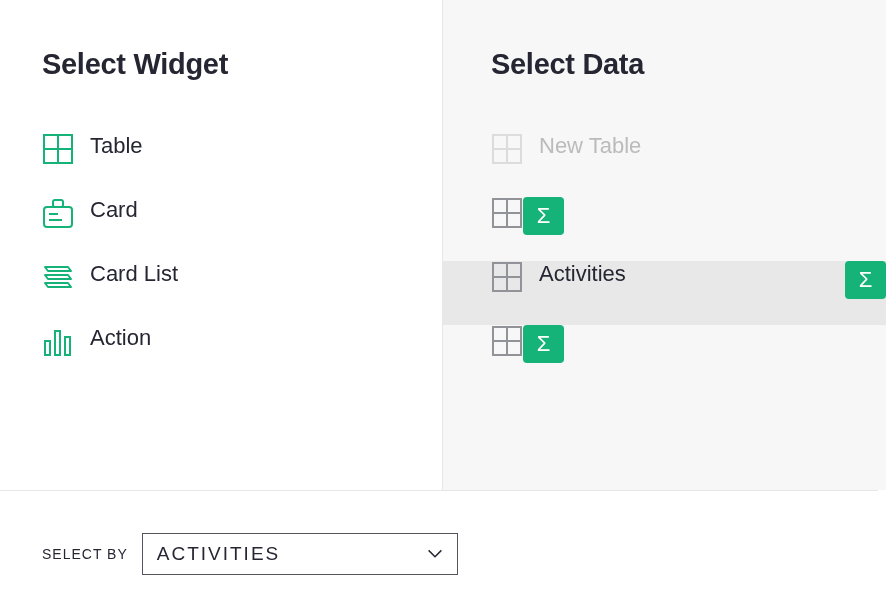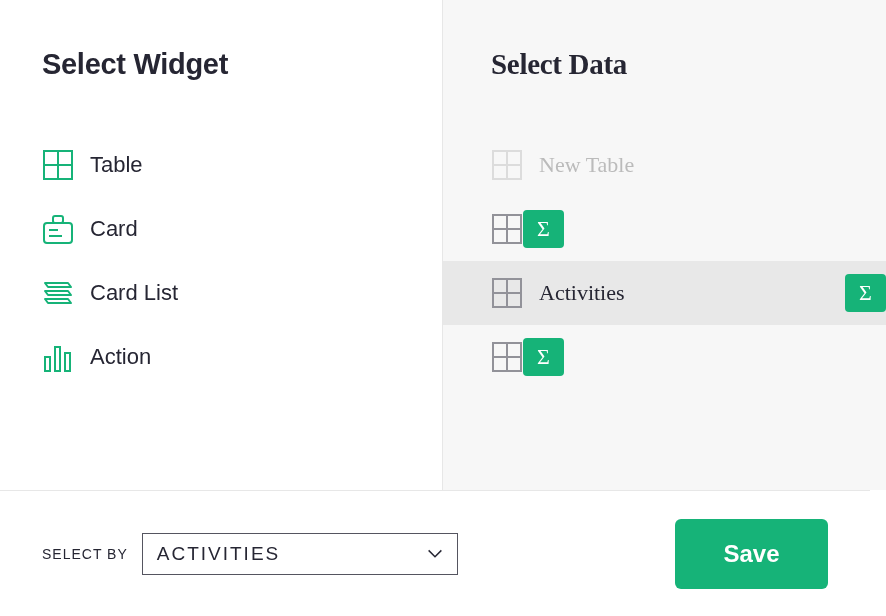--- a/index.html
+++ b/index.html
@@ -7,34 +7,33 @@
     margin: 0; padding: 0;
     width: 886px; height: 616px;
     background: #ffffff;
     font-family: "Segoe UI", -apple-system, Helvetica, Arial, sans-serif;
     color: #262633;
   }
   .container { width: 886px; height: 616px; position: relative; border-radius: 18px; }
   .columns { display: flex; height: 490px; width: 100%; }
   .col { position: relative; }
   .col-left { width: 442px; background: #ffffff; }
-  .col-right { width: 444px; background: #f7f7f7; border-left: 1px solid #e7e7e7; font-family: Liberation Serif, serif; }
+  .col-right { width: 444px; background: #f7f7f7; border-left: 1px solid #e7e7e7; }
   .col-title {
     font-size: 29px;
     font-weight: 600;
     letter-spacing: -0.3px;
     padding: 48px 0 0 42px;
     margin: 0;
   }
   .col-right .col-title { padding-left: 48px; }
   .list { margin-top: 52px; }
   .col-right .list { margin-top: 52px; }
   .row {
     display: flex;
-    align-items: center;
     height: 64px;
     padding-left: 42px;
     font-size: 22px;
     font-weight: 400;
     cursor: pointer;
   }
   .row.widget .icn { width: 32px; height: 32px; color: #16b378; }
   .row.widget .lbl { margin-left: 16px; }
   .row.widget.selected { background: #eeeeee; }
   .col-right .row { padding-left: 48px; }
@@ -48,21 +47,21 @@
     border-radius: 4px;
     background: #16b378;
     color: #ffffff;
     display: flex; align-items: center; justify-content: center;
     font-size: 22px;
     font-weight: 400;
     cursor: pointer;
   }
   .footer {
     position: absolute;
-    left: 0; right: 16px; bottom: 0;
+    left: 0; right: 8px; bottom: 0;
     height: 126px;
     border-top: 1px solid #e7e7e7;
     background: #ffffff;
     display: flex;
     align-items: center;
     padding: 0 42px;
   }
   .selby-lbl {
     font-size: 14px;
     letter-spacing: 1px;
@@ -236,17 +235,14 @@
     <span class="selby-lbl">SELECT BY</span>
     <div class="selby-select">
       <span class="selby-value">ACTIVITIES</span>
       <span class="chevron">
         <svg viewBox="0 0 22 22" width="20" height="20">
             <use href="#ic-chevron"></use>
           </svg>
       </span>
     </div>
     <div class="spacer"></div>
-    <div class="save-btn">
-      <span>Save</span>
-    </div>
   </div>
 </div>
 
 </body></html>

